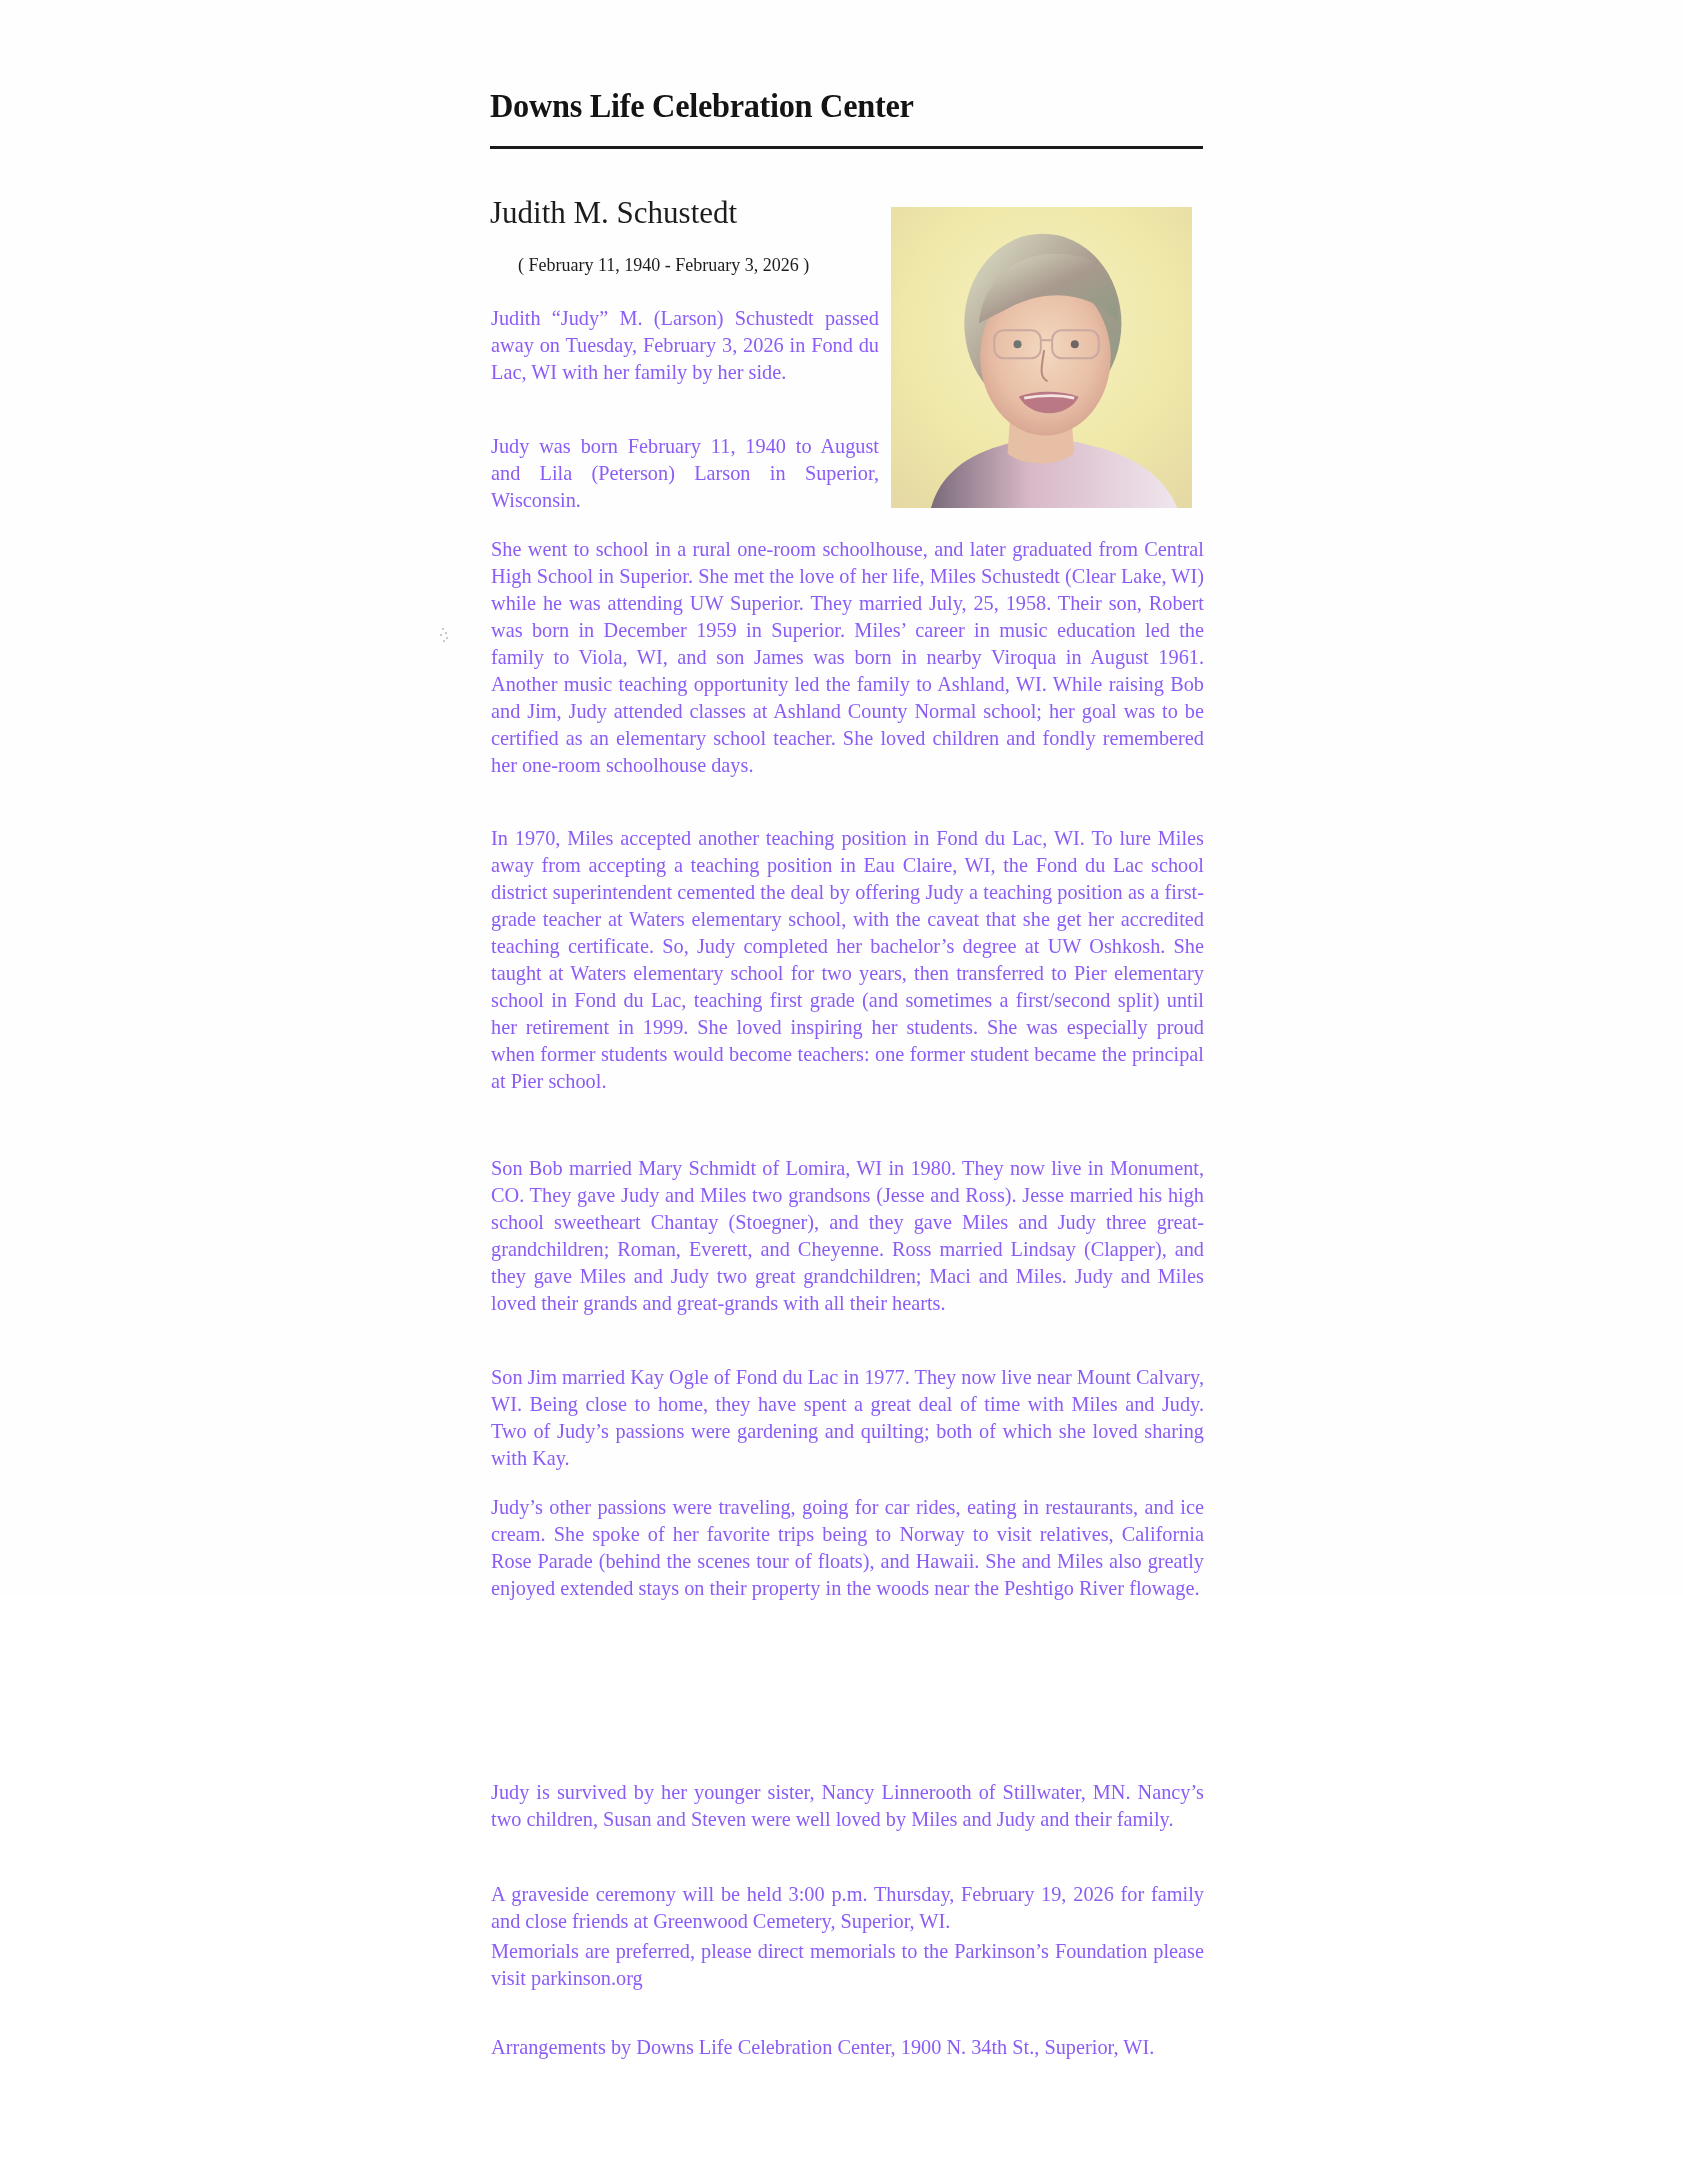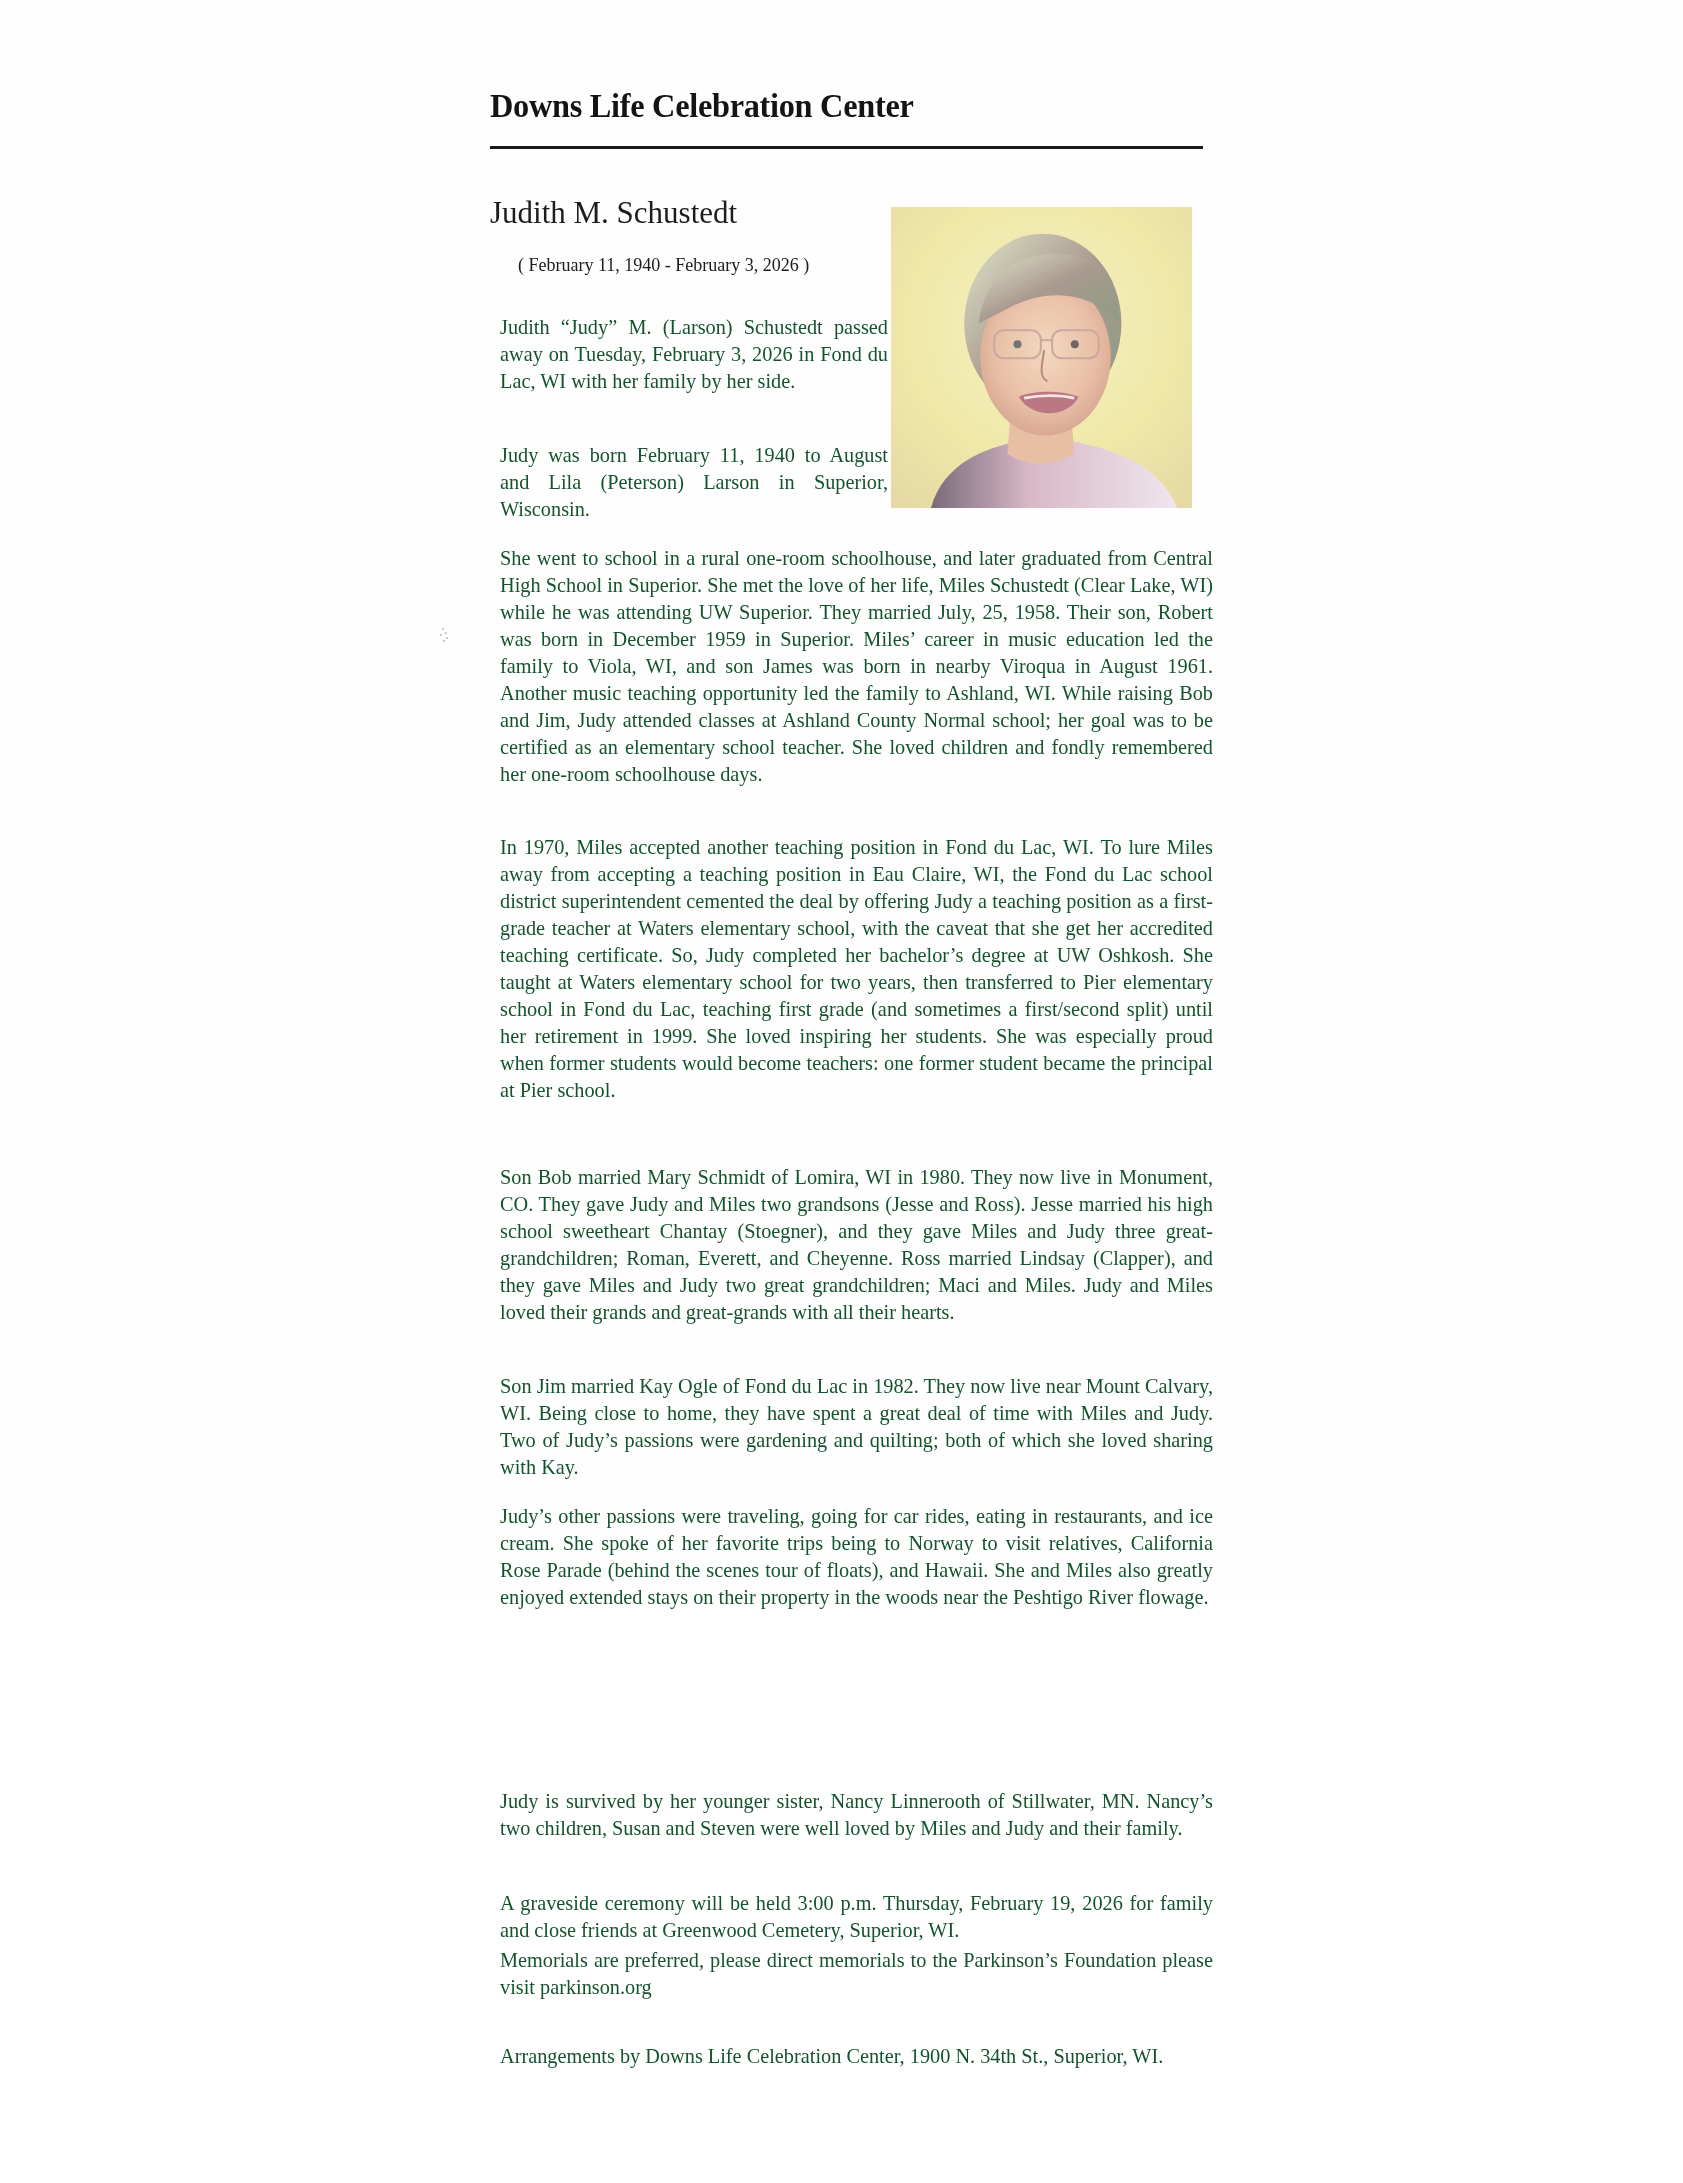--- a/index.html
+++ b/index.html
@@ -68,22 +68,22 @@
     background: #eee9a6;
   }
   .photo svg { display: block; width: 100%; height: 100%; }
 
   .para {
     position: absolute;
     left: 491px;
     font-size: 20.3px;
     line-height: 27px;
     text-align: justify;
-    color: #14532d;
-    margin: 9px;
+    color: #8b5cf6;
+    margin: 0;
   }
   .para.narrow { width: 388px; }
   .para.wide { width: 713px; }
 
   .speck {
     position: absolute;
     left: 437px;
     top: 625px;
     width: 14.7px;
     height: 18.7px;
@@ -156,21 +156,21 @@
       <path d="M192 285 C215 275 255 275 282 285 C265 318 210 318 192 285 Z" fill="#b97883"></path>
       <path d="M200 287 C225 282 255 282 275 287" fill="none" stroke="#f5e6e1" stroke-width="4"></path>
     </svg>
   </div>
 
   <p class="para narrow" style="top:305px;">Judith “Judy” M. (Larson) Schustedt passed away on Tuesday, February 3, 2026 in Fond du Lac, WI with her family by her side.</p>
   <p class="para narrow" style="top:433px;">Judy was born February 11, 1940 to August and Lila (Peterson) Larson in Superior, Wisconsin.</p>
   <p class="para wide" style="top:536px;">She went to school in a rural one-room schoolhouse, and later graduated from Central High School in Superior. She met the love of her life, Miles Schustedt (Clear Lake, WI) while he was attending UW Superior. They married July, 25, 1958. Their son, Robert was born in December 1959 in Superior. Miles’ career in music education led the family to Viola, WI, and son James was born in nearby Viroqua in August 1961. Another music teaching opportunity led the family to Ashland, WI. While raising Bob and Jim, Judy attended classes at Ashland County Normal school; her goal was to be certified as an elementary school teacher. She loved children and fondly remembered her one-room schoolhouse days.</p>
   <p class="para wide" style="top:825px;">In 1970, Miles accepted another teaching position in Fond du Lac, WI. To lure Miles away from accepting a teaching position in Eau Claire, WI, the Fond du Lac school district superintendent cemented the deal by offering Judy a teaching position as a first-grade teacher at Waters elementary school, with the caveat that she get her accredited teaching certificate. So, Judy completed her bachelor’s degree at UW Oshkosh. She taught at Waters elementary school for two years, then transferred to Pier elementary school in Fond du Lac, teaching first grade (and sometimes a first/second split) until her retirement in 1999. She loved inspiring her students. She was especially proud when former students would become teachers: one former student became the principal at Pier school.</p>
   <p class="para wide" style="top:1155px;">Son Bob married Mary Schmidt of Lomira, WI in 1980. They now live in Monument, CO. They gave Judy and Miles two grandsons (Jesse and Ross). Jesse married his high school sweetheart Chantay (Stoegner), and they gave Miles and Judy three great-grandchildren; Roman, Everett, and Cheyenne. Ross married Lindsay (Clapper), and they gave Miles and Judy two great grandchildren; Maci and Miles. Judy and Miles loved their grands and great-grands with all their hearts.</p>
-  <p class="para wide" style="top:1364px;">Son Jim married Kay Ogle of Fond du Lac in 1982. They now live near Mount Calvary, WI. Being close to home, they have spent a great deal of time with Miles and Judy. Two of Judy’s passions were gardening and quilting; both of which she loved sharing with Kay.</p>
+  <p class="para wide" style="top:1364px;">Son Jim married Kay Ogle of Fond du Lac in 1977. They now live near Mount Calvary, WI. Being close to home, they have spent a great deal of time with Miles and Judy. Two of Judy’s passions were gardening and quilting; both of which she loved sharing with Kay.</p>
   <p class="para wide" style="top:1494px;">Judy’s other passions were traveling, going for car rides, eating in restaurants, and ice cream. She spoke of her favorite trips being to Norway to visit relatives, California Rose Parade (behind the scenes tour of floats), and Hawaii. She and Miles also greatly enjoyed extended stays on their property in the woods near the Peshtigo River flowage.</p>
   <p class="para wide" style="top:1779px;">Judy is survived by her younger sister, Nancy Linnerooth of Stillwater, MN. Nancy’s two children, Susan and Steven were well loved by Miles and Judy and their family.</p>
   <p class="para wide" style="top:1881px;">A graveside ceremony will be held 3:00 p.m. Thursday, February 19, 2026 for family and close friends at Greenwood Cemetery, Superior, WI.</p>
   <p class="para wide" style="top:1938px;">Memorials are preferred, please direct memorials to the Parkinson’s Foundation please visit parkinson.org</p>
   <p class="para wide" style="top:2034px;">Arrangements by Downs Life Celebration Center, 1900 N. 34th St., Superior, WI.</p>
 
   <div class="speck">
     <div class="dot" style="left:5.3px;top:2.7px;"></div>
     <div class="dot" style="left:8px;top:6.7px;"></div>
     <div class="dot" style="left:2.7px;top:9.3px;"></div>

